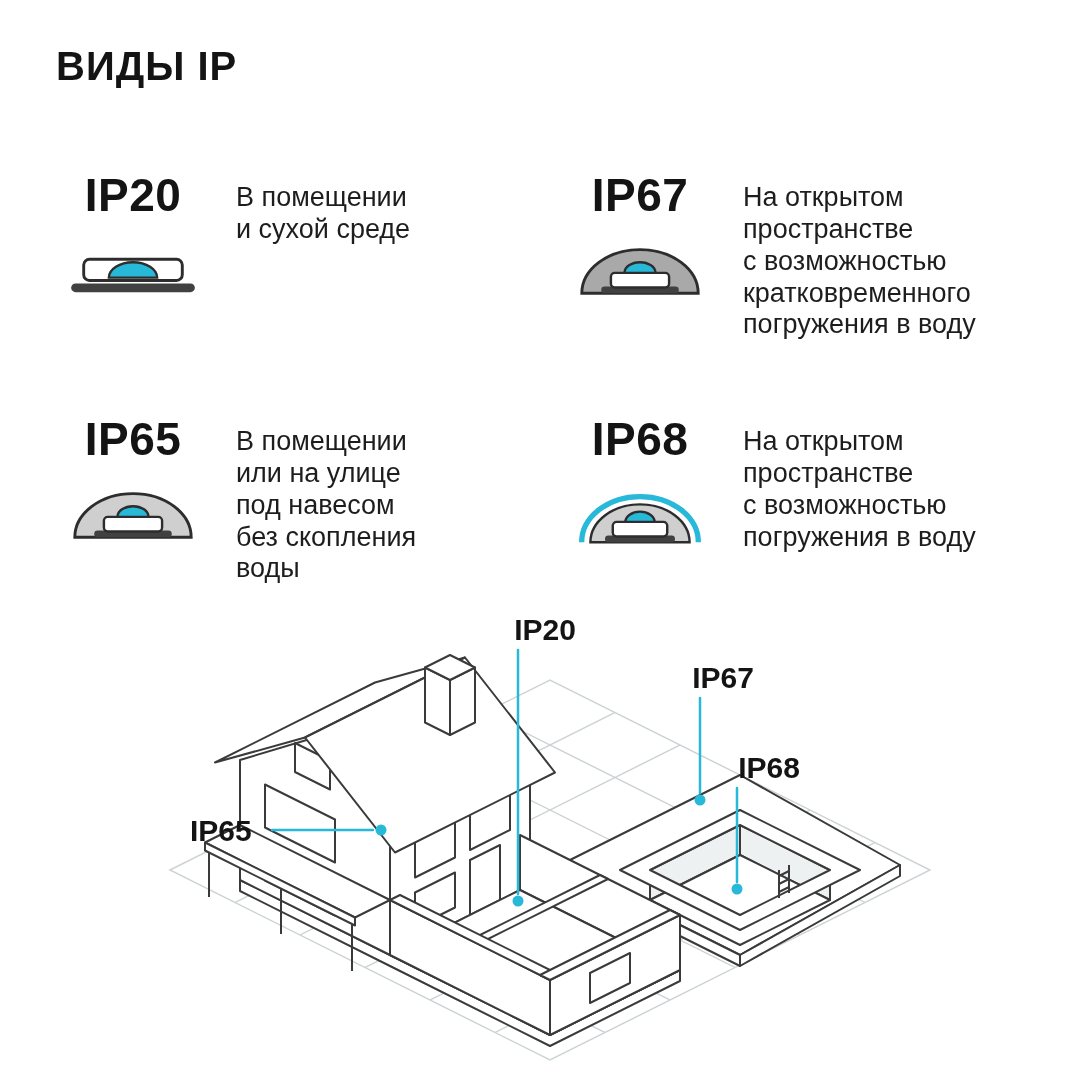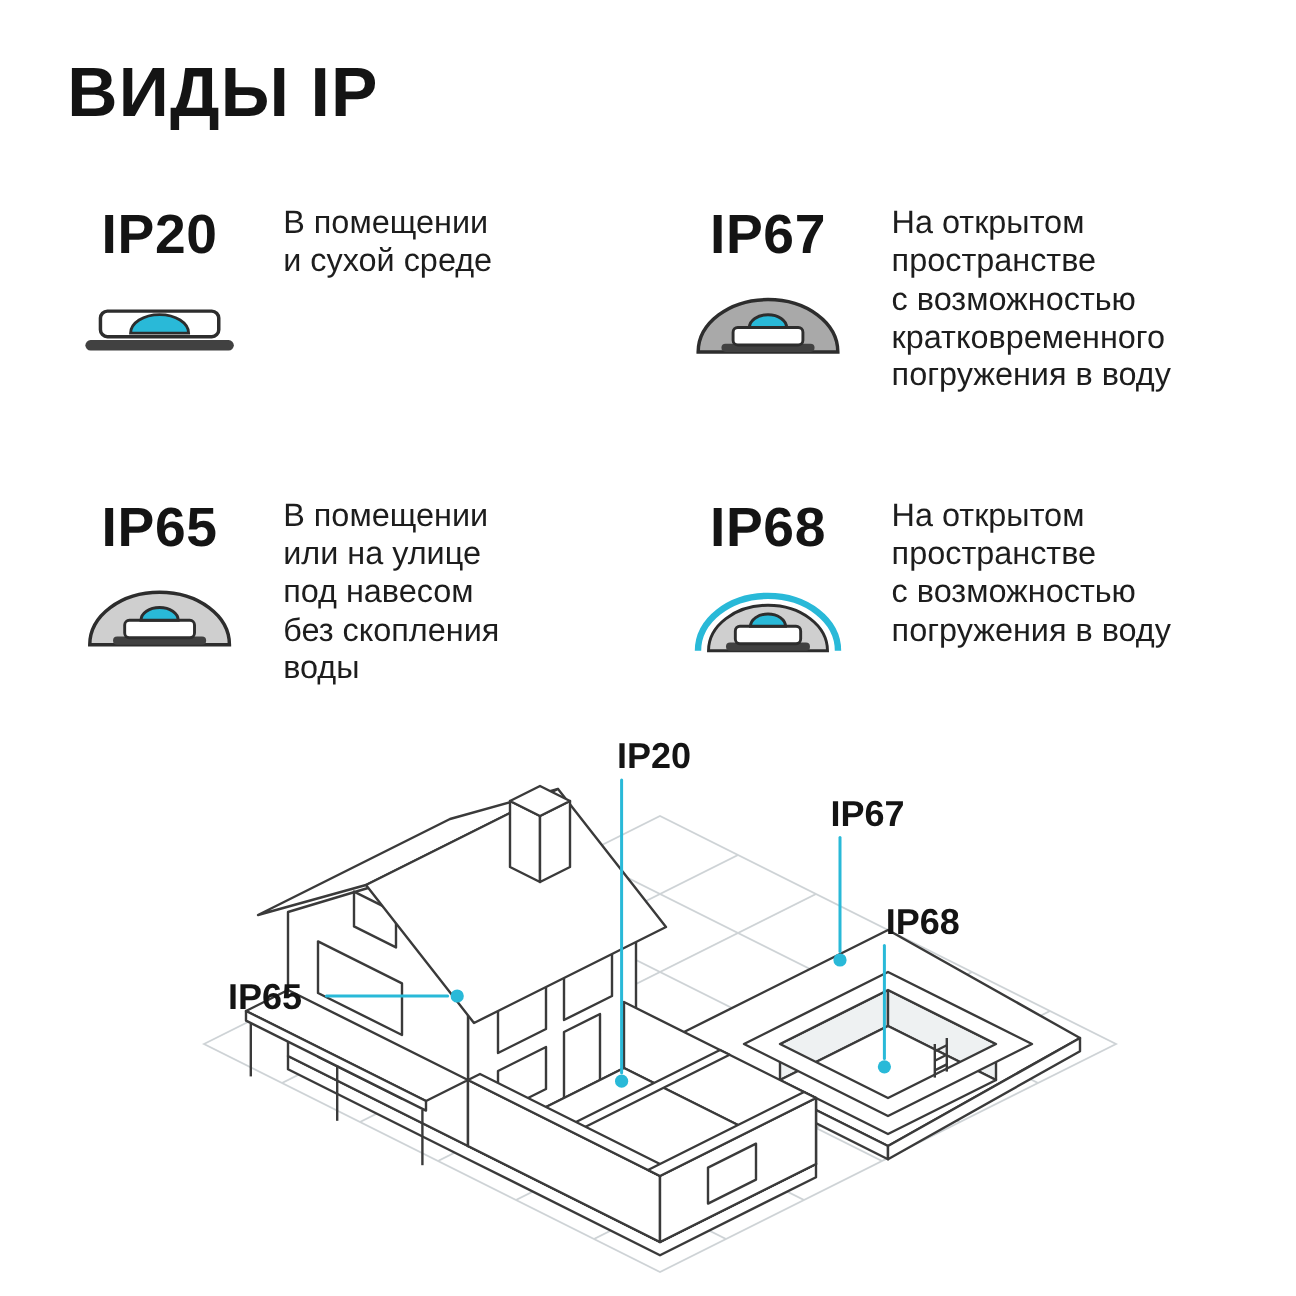--- a/index.html
+++ b/index.html
@@ -1,27 +1,27 @@
 <!DOCTYPE html>
 <html><head>
 <meta charset="utf-8">
 <style>
   * { margin:0; padding:0; box-sizing:border-box; }
   html,body { background:#ffffff; font-family:"Liberation Sans", sans-serif; }
   .canvas { position:relative; width:1080px; height:1080px; background:#ffffff; overflow:hidden; }
 
-  .page-title { position:absolute; left:56px; top:44px; font-size:58px; font-weight:800;
+  .page-title { position:absolute; left:56px; top:44px; font-size:40px; font-weight:800;
                 letter-spacing:1px; color:#141414; }
 
   .card { position:absolute; display:flex; align-items:flex-start; }
   .code-col { display:flex; flex-direction:column; align-items:center; width:150px; flex:0 0 150px; }
   .code { font-size:46px; font-weight:800; color:#141414; letter-spacing:0.5px; }
   .icon { margin-top:16px; }
   .desc { font-size:27px; line-height:1.18; color:#1d1d1d; white-space:pre-line;
-          margin-left:28px; margin-top:2px; font-weight:500; }
+          margin-left:28px; margin-top:14px; font-weight:500; }
   .card-ip20 { left:58px;  top:168px; }
   .card-ip67 { left:565px; top:168px; }
   .card-ip65 { left:58px;  top:412px; }
   .card-ip68 { left:565px; top:412px; }
 
   .diagram { position:absolute; left:0; top:600px; }
   .diag-label { font-size:30px; font-weight:800; fill:#141414; }
   .house { fill:#ffffff; stroke:#3a3a3a; stroke-width:2; stroke-linejoin:round; }
   .thin  { stroke:#3a3a3a; stroke-width:2; }
   .grid-line { stroke:#ced3d6; stroke-width:1.5; fill:none; }

